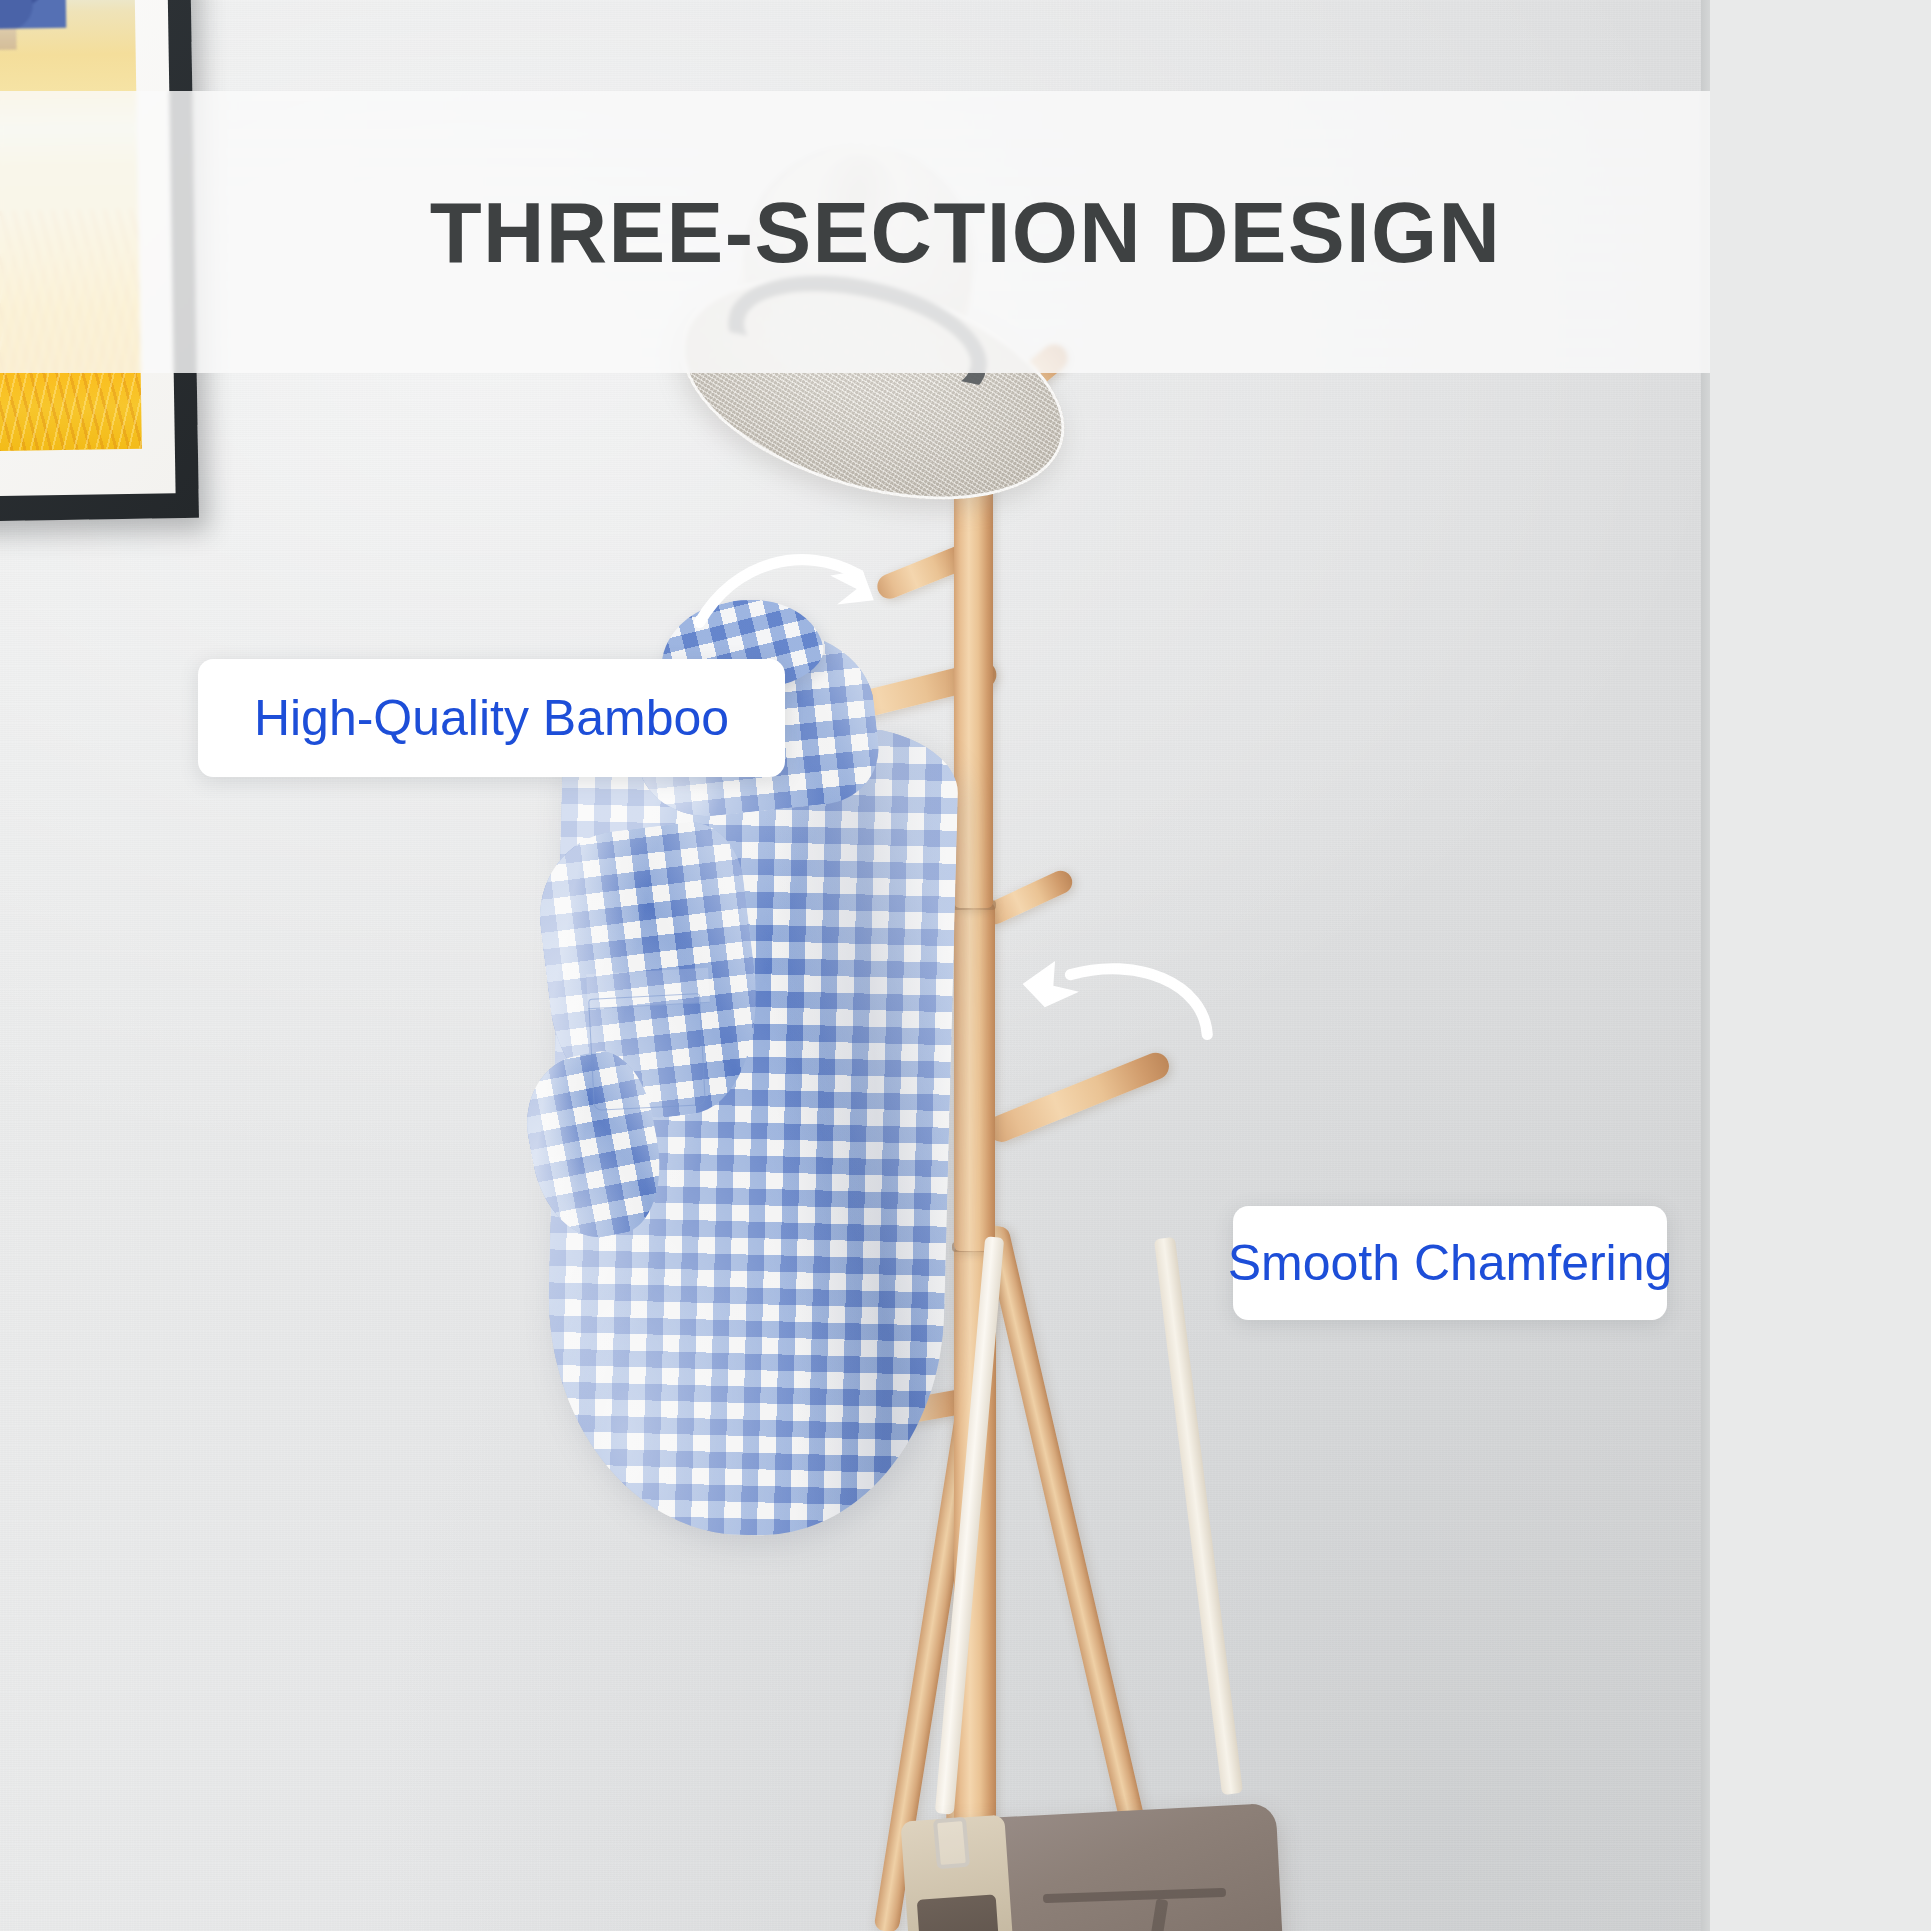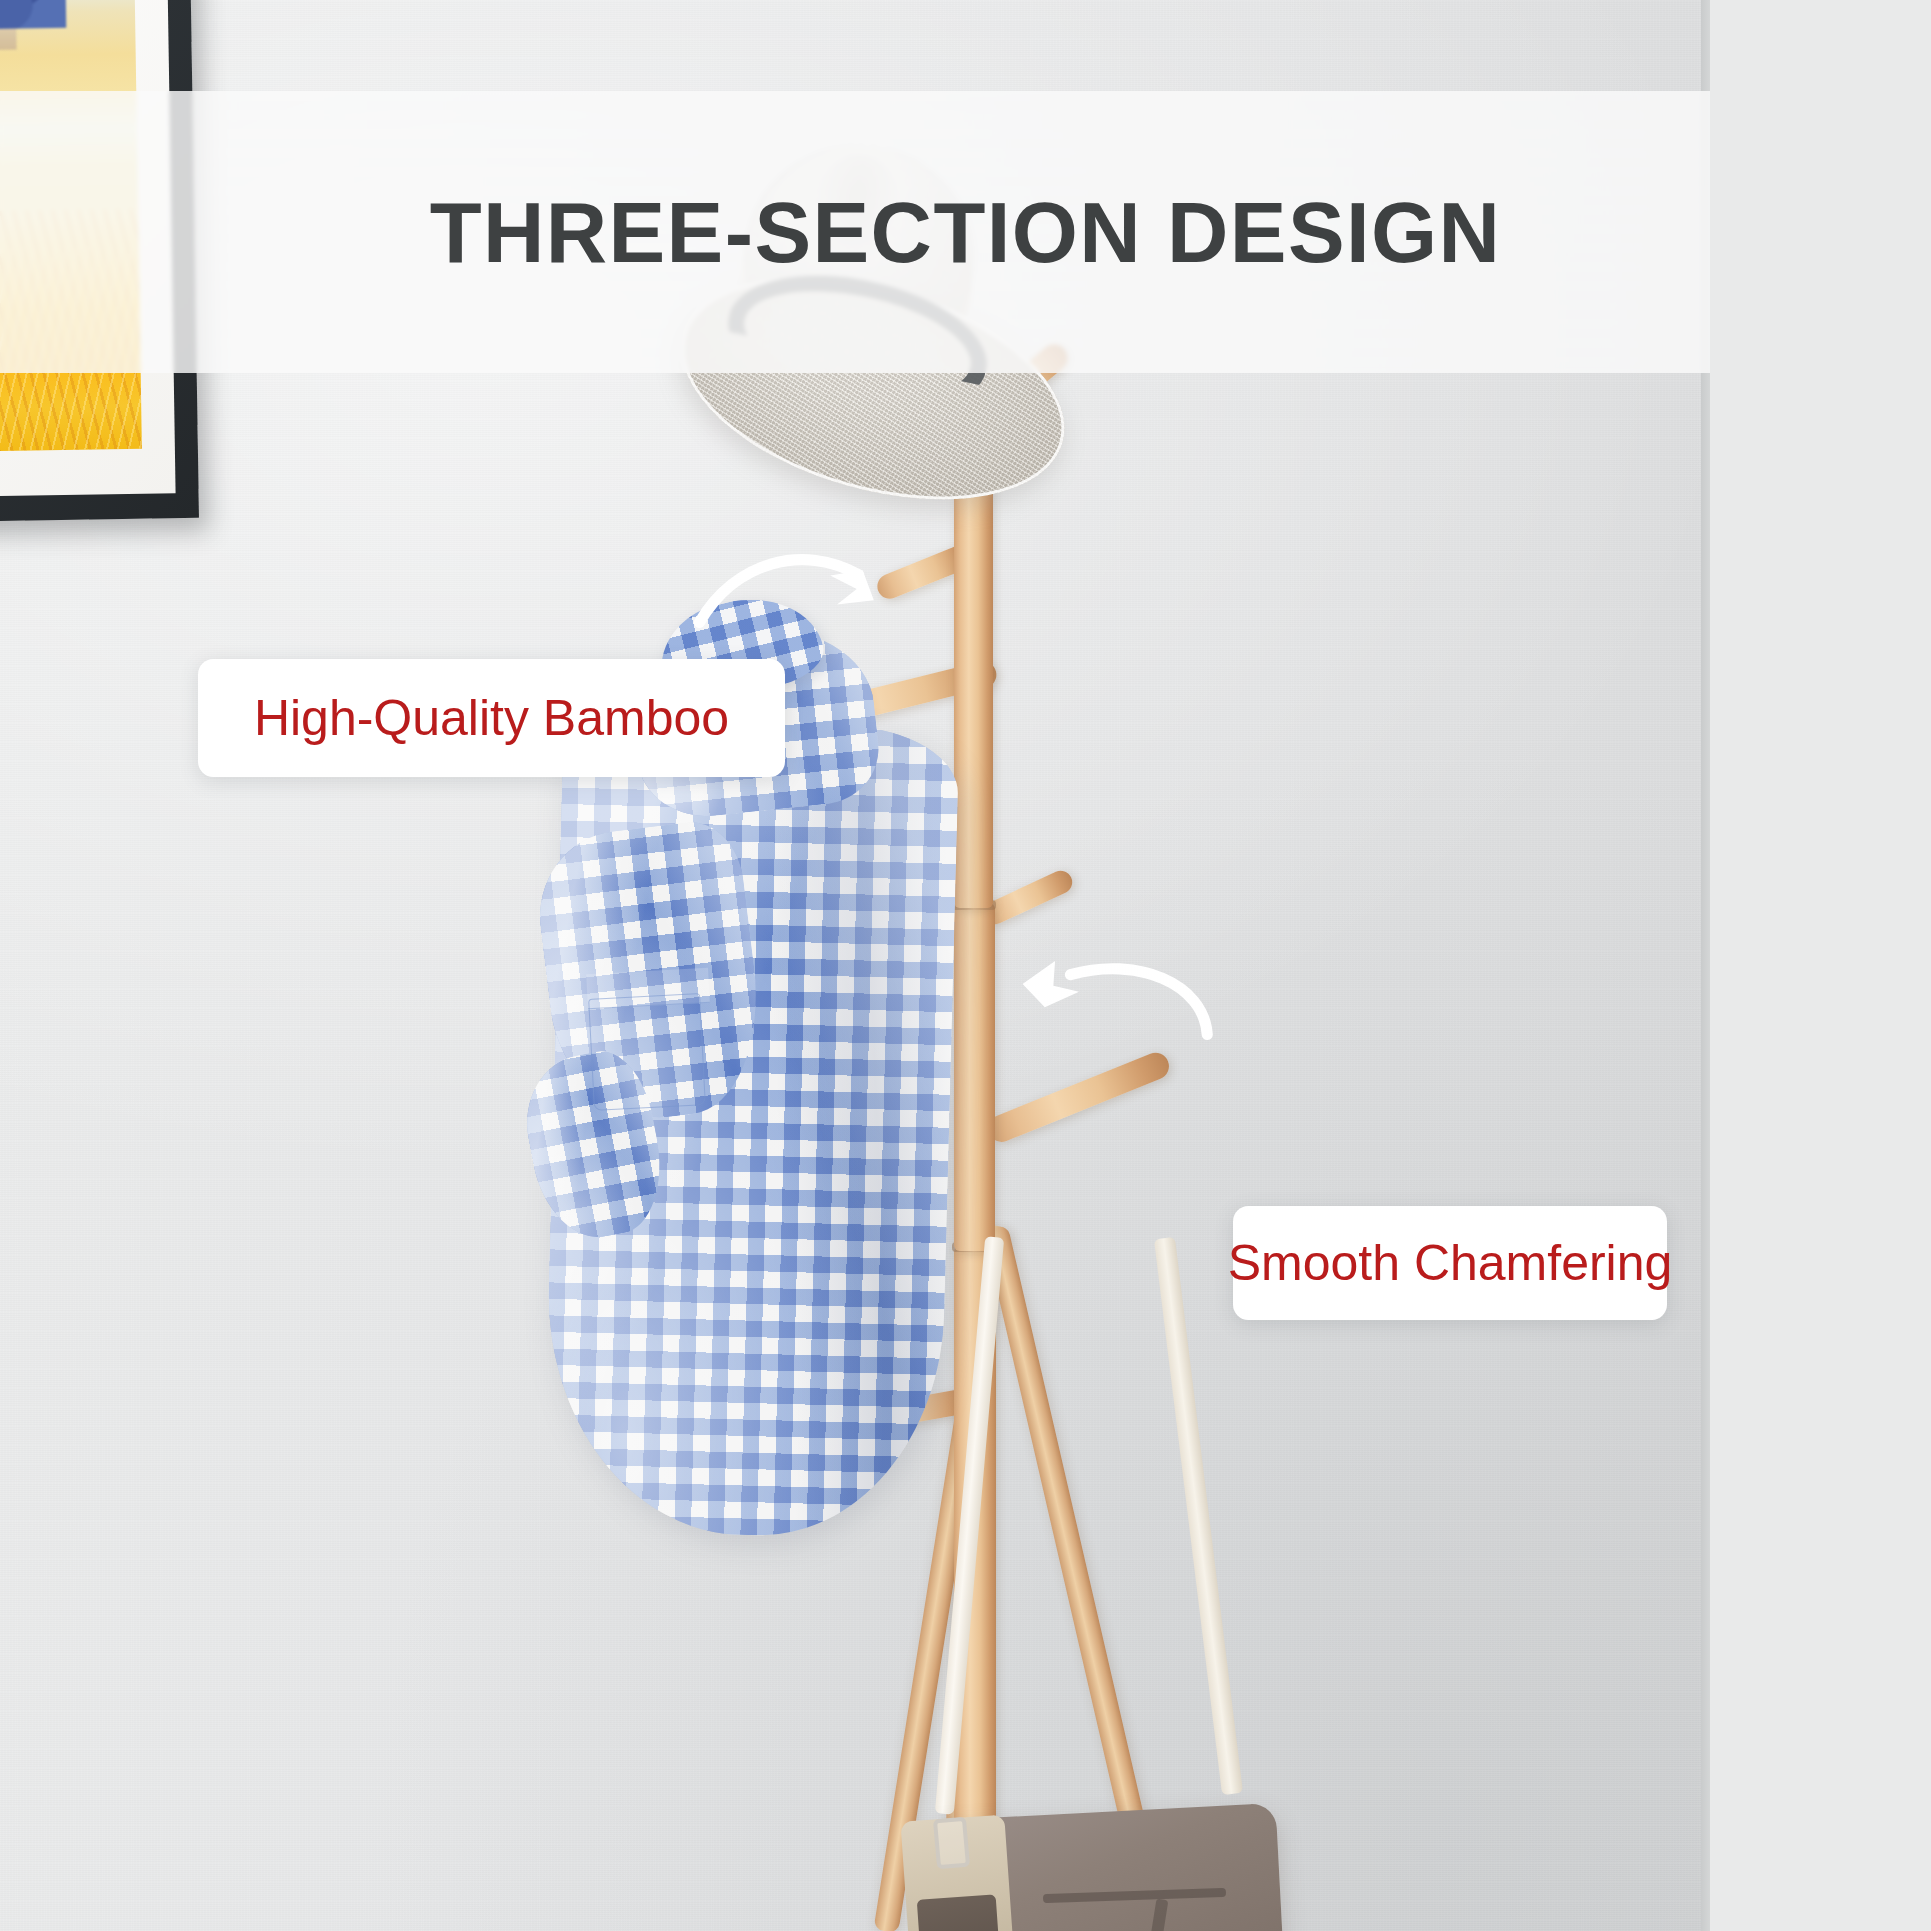--- a/index.html
+++ b/index.html
@@ -377,21 +377,21 @@
   }
 
   
   .callout {
     position:absolute; z-index:45;
     background:#ffffff;
     border-radius:15.4px;
     display:flex; align-items:center; justify-content:center;
     padding:0 33px;
     box-shadow:0 4.8px 19.3px rgba(90,95,100,.16);
-    color:#b91c1c;
+    color:#1d4ed8;
     font-size:50px; font-weight:400; white-space:nowrap;
   }
   #callout-bamboo  { left:198px;  top:659px;  width:587px; height:118px; }
   #callout-chamfer { left:1233px; top:1206px; width:434px; height:114px; }
 
   
   .arrow-layer {
     position:absolute; inset:0; z-index:44; pointer-events:none;
   }
 </style>

